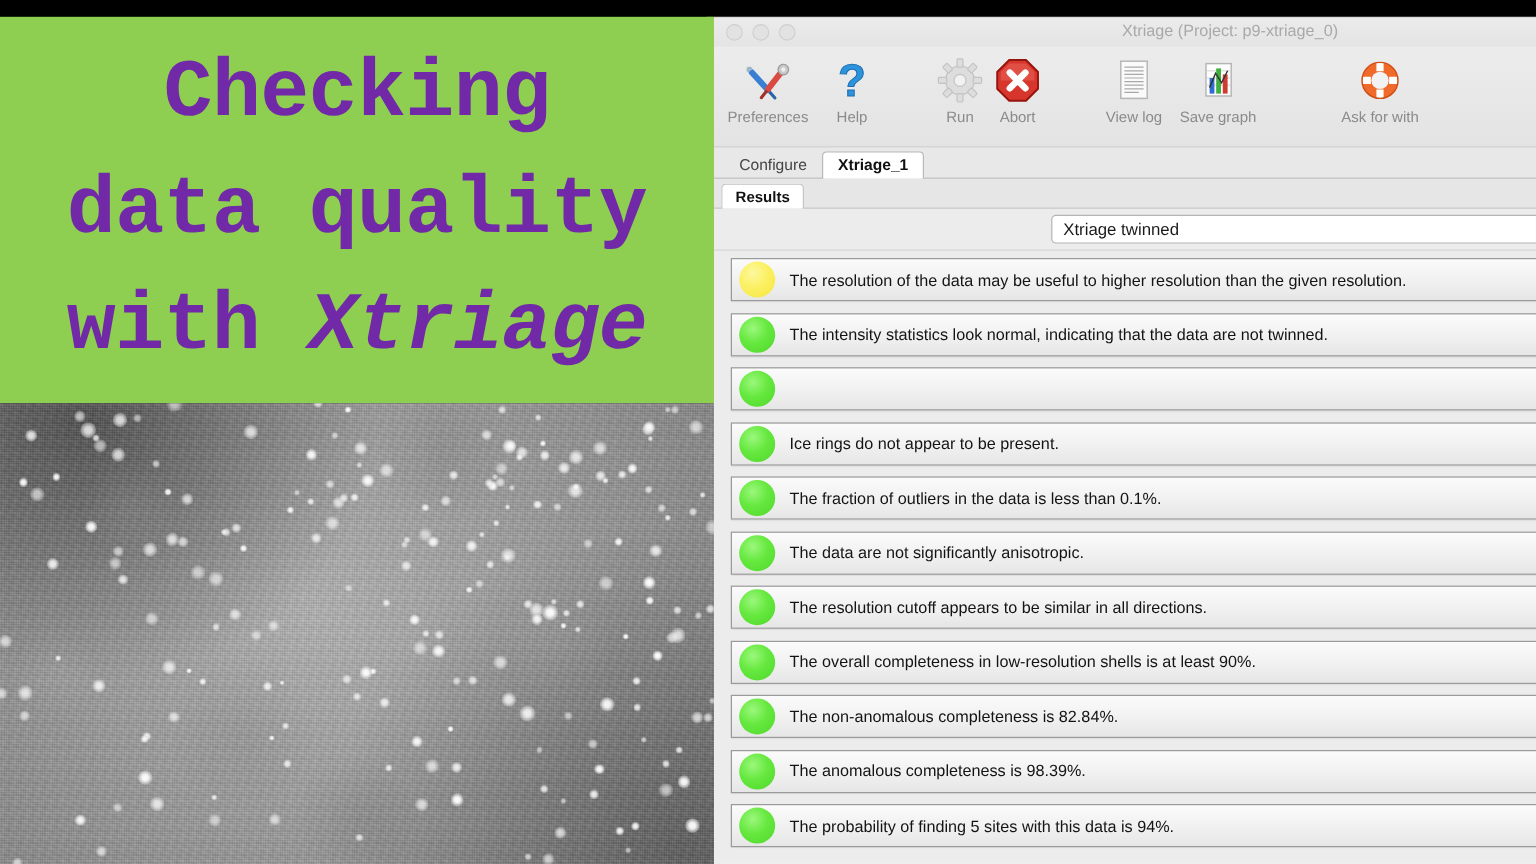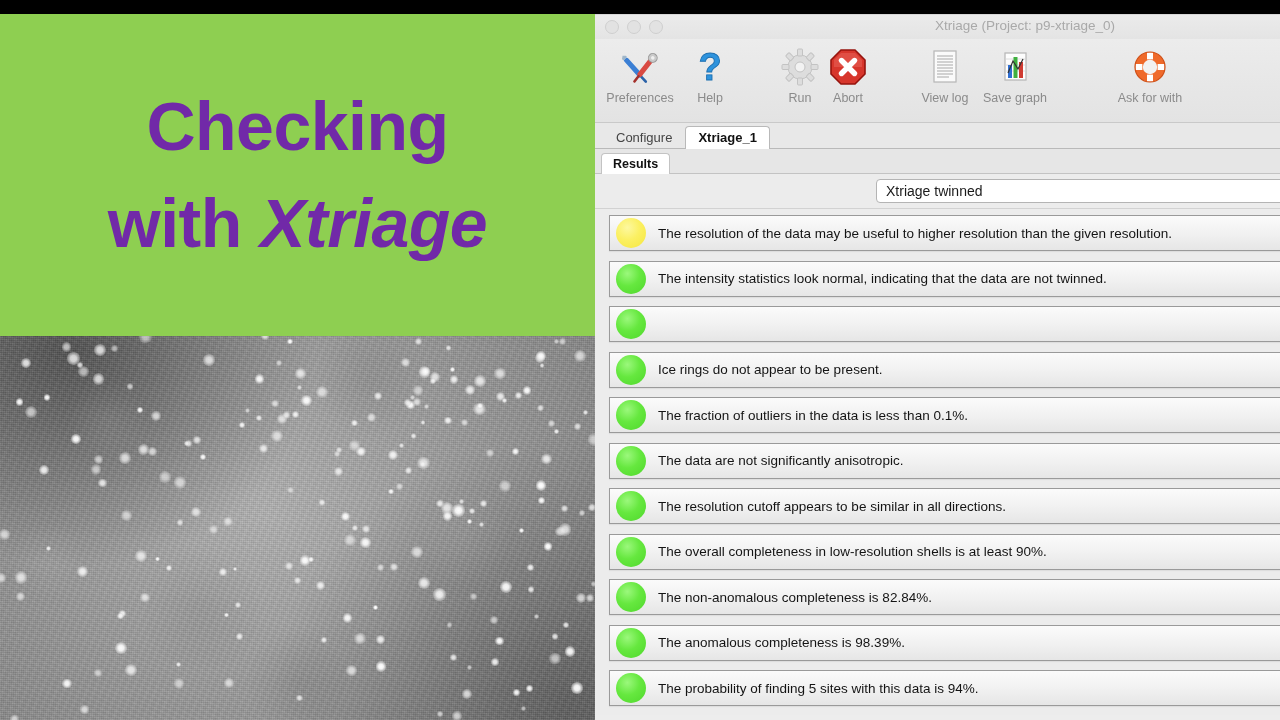--- a/index.html
+++ b/index.html
@@ -38,21 +38,21 @@
     height: 322px;
     background: #8ecf51;
     display: flex;
     flex-direction: column;
     align-items: center;
     justify-content: center;
   }
 
   .title-line {
     color: #7129a8;
-    font-family: Liberation Sans, sans-serif;
+    font-family: Liberation Mono, monospace;
     font-weight: bold;
     font-size: 68px;
     line-height: 97px;
     letter-spacing: -0.5px;
     white-space: nowrap;
     text-align: center;
   }
   .title-line .ital {
     font-style: italic;
     font-weight: bold;
@@ -309,20 +309,21 @@
 </style>
 </head>
 <body>
 
 <div id="screen">
 
   <div id="left-panel">
 
     <div id="title-card">
       <div class="title-line">Checking</div>
+      <div class="title-line">data quality</div>
       <div class="title-line"><span>with </span><span class="ital">Xtriage</span></div>
     </div>
 
     <div id="diffraction">
       <div id="blotch"></div>
       <div id="grain"></div>
       <div id="spots">
           <div class="spot" style="left: 534.862px; top: 16.7946px; width: 10.3474px; height: 10.3474px; opacity: 0.76;"></div>
           <div class="spot" style="left: 446.878px; top: 286.284px; width: 5.219px; height: 5.219px; opacity: 0.55;"></div>
           <div class="spot" style="left: 485.883px; top: 112.99px; width: 8.40502px; height: 8.40502px; opacity: 0.58;"></div>

